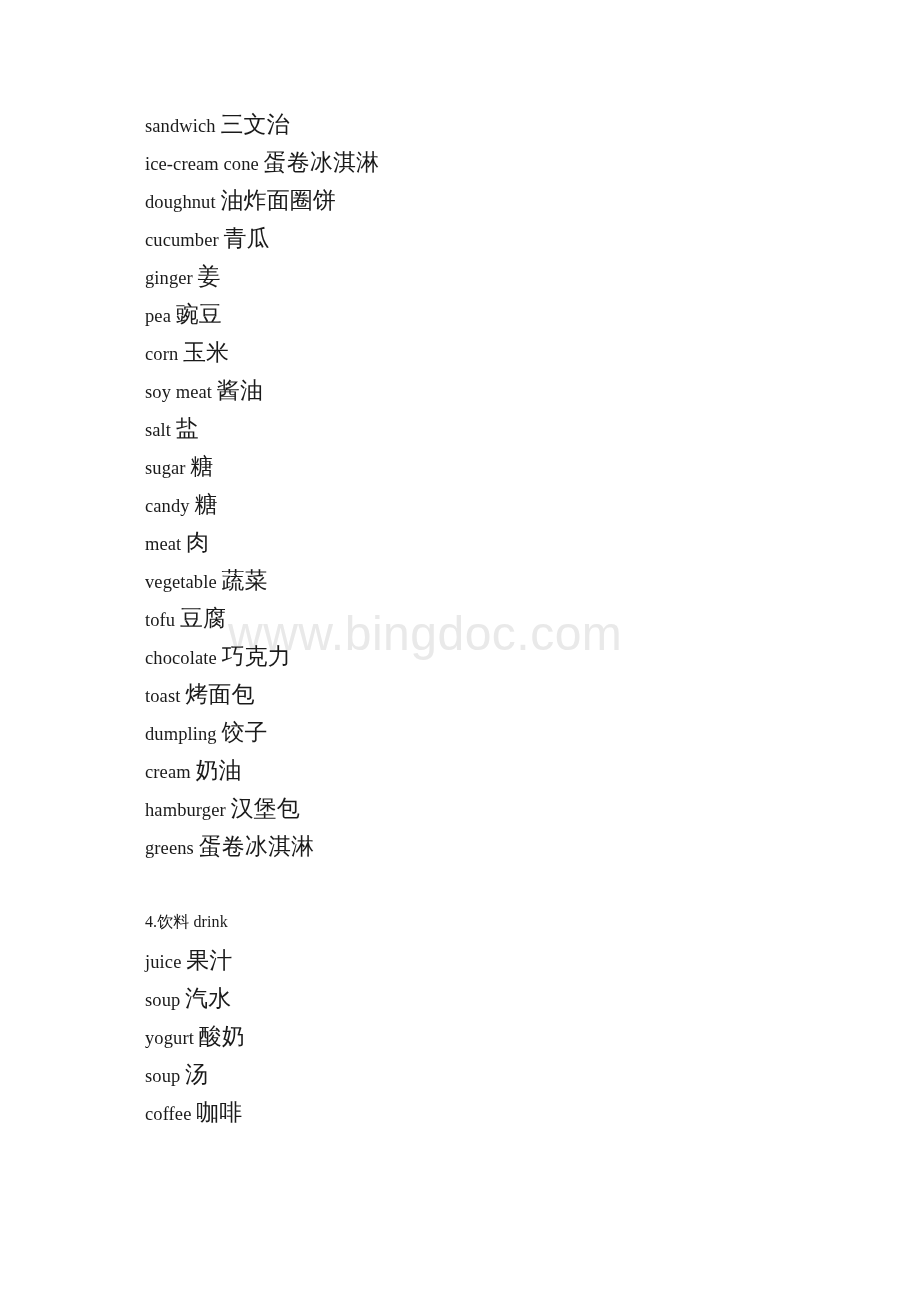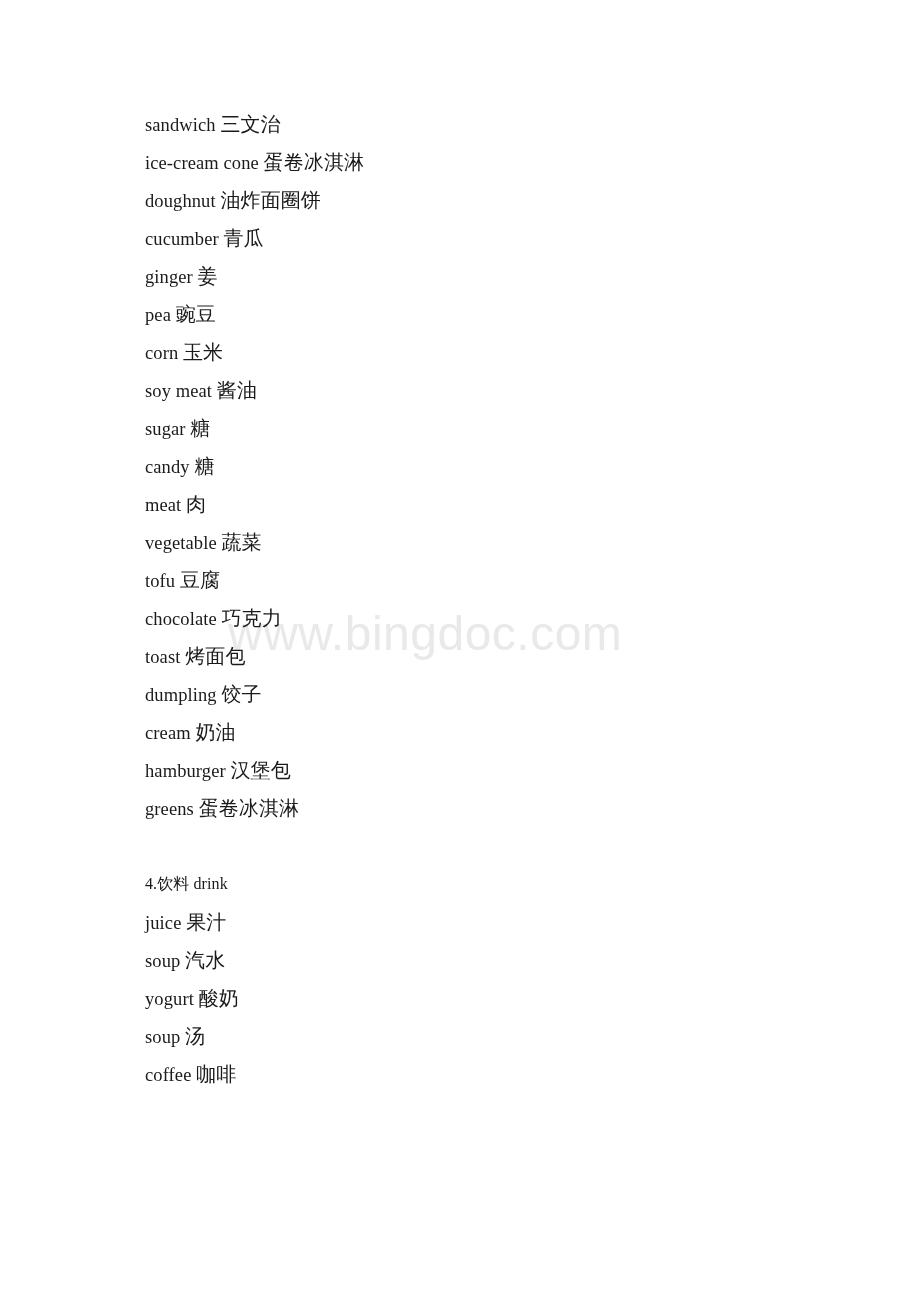--- a/index.html
+++ b/index.html
@@ -63,40 +63,41 @@
     font-size: 16px;
     color: #1a1a1a;
   }
 
   .term {
     font-family: "Liberation Serif", "DejaVu Serif", serif;
   }
 
   .gloss {
     font-family: "DejaVu Sans", "Liberation Sans", sans-serif;
-    font-size: 20px;
+    font-size: 23px;
   }
 </style>
 </head>
 <body>
 
 <div class="page">
 
   <div class="watermark">www.bingdoc.com</div>
 
   <div class="body-text">
 
   <div class="line"><span class="term">sandwich</span> <span class="gloss">三文治</span></div>
       <div class="line"><span class="term">ice-cream cone</span> <span class="gloss">蛋卷冰淇淋</span></div>
       <div class="line"><span class="term">doughnut</span> <span class="gloss">油炸面圈饼</span></div>
       <div class="line"><span class="term">cucumber</span> <span class="gloss">青瓜</span></div>
       <div class="line"><span class="term">ginger</span> <span class="gloss">姜</span></div>
       <div class="line"><span class="term">pea</span> <span class="gloss">豌豆</span></div>
       <div class="line"><span class="term">corn</span> <span class="gloss">玉米</span></div>
       <div class="line"><span class="term">soy meat</span> <span class="gloss">酱油</span></div>
+      <div class="line"><span class="term">salt</span> <span class="gloss">盐</span></div>
       <div class="line"><span class="term">sugar</span> <span class="gloss">糖</span></div>
       <div class="line"><span class="term">candy</span> <span class="gloss">糖</span></div>
       <div class="line"><span class="term">meat</span> <span class="gloss">肉</span></div>
       <div class="line"><span class="term">vegetable</span> <span class="gloss">蔬菜</span></div>
       <div class="line"><span class="term">tofu</span> <span class="gloss">豆腐</span></div>
       <div class="line"><span class="term">chocolate</span> <span class="gloss">巧克力</span></div>
       <div class="line"><span class="term">toast</span> <span class="gloss">烤面包</span></div>
       <div class="line"><span class="term">dumpling</span> <span class="gloss">饺子</span></div>
       <div class="line"><span class="term">cream</span> <span class="gloss">奶油</span></div>
       <div class="line"><span class="term">hamburger</span> <span class="gloss">汉堡包</span></div>

